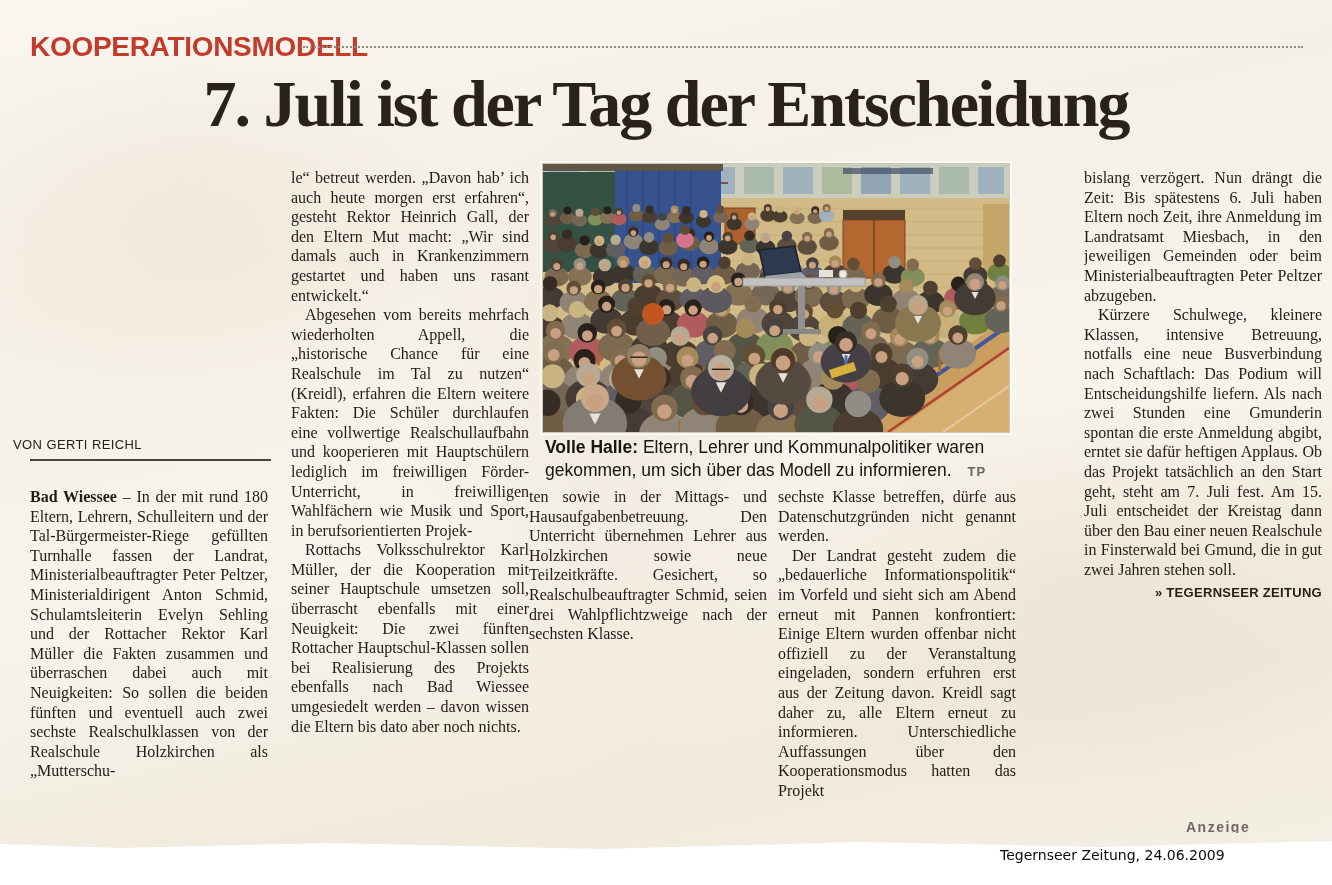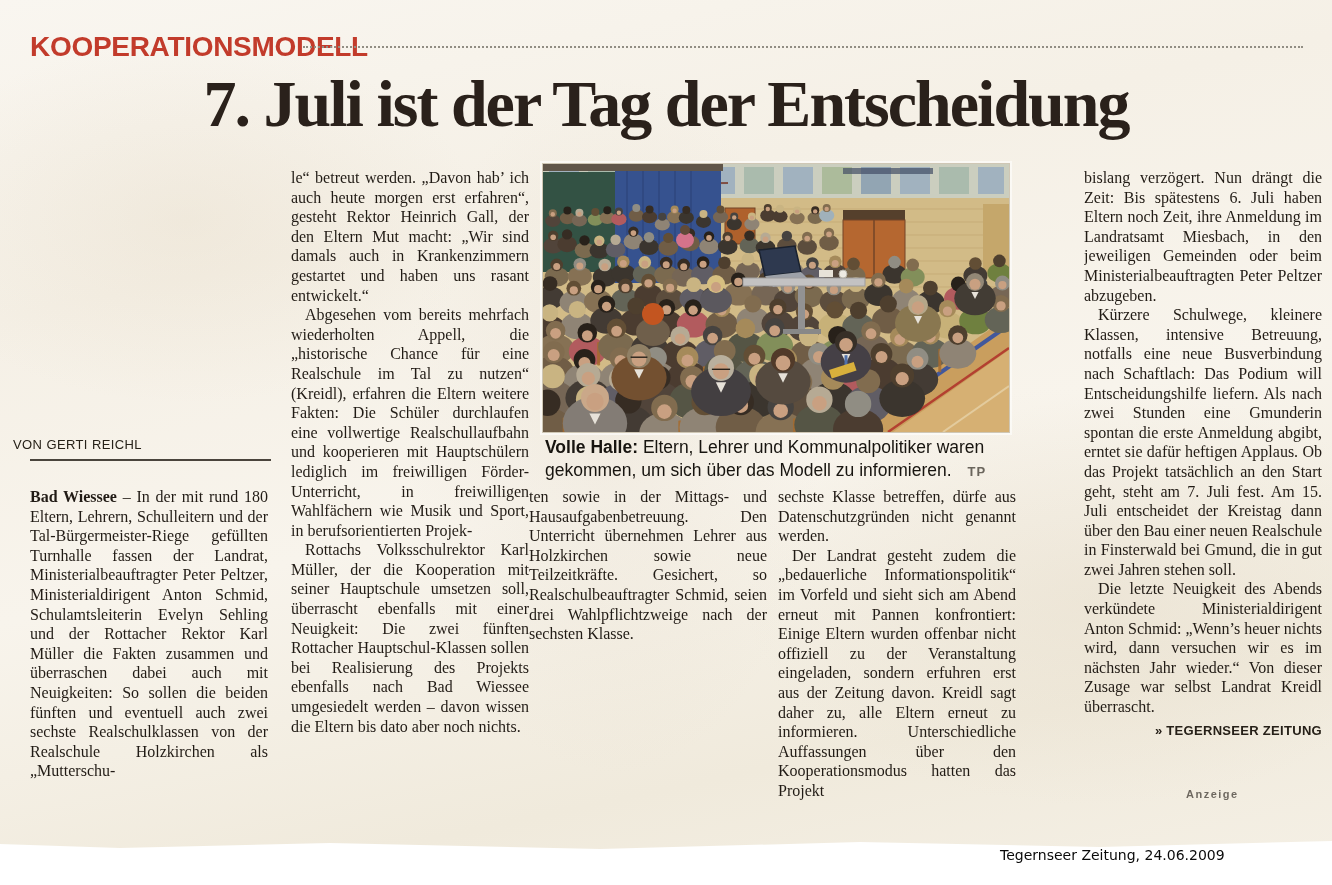--- a/index.html
+++ b/index.html
@@ -39,22 +39,22 @@
           font-weight:700;letter-spacing:.3px;margin-top:4px;color:#262018;}
   
   .photo{position:absolute;left:543px;top:164px;width:466px;height:268px;
          outline:1px solid #cfc7b5;box-shadow:0 0 0 3px rgba(255,255,255,.55);}
   .photo svg{display:block;width:100%;height:100%;}
   .caption{position:absolute;left:545px;top:436px;width:464px;
            font-size:17.5px;line-height:23px;color:#17140f;}
   .caption b{font-weight:700;}
   .credit{font-size:13px;color:#6a655c;letter-spacing:1px;margin-left:16px;font-weight:700;}
   
-  .anzeige{position:absolute;left:1186px;top:788px;width:100px;height:14px;overflow:hidden;
-           font-size:11px;font-weight:700;letter-spacing:1.5px;color:#57514a;opacity:.85;}
+  .anzeige{position:absolute;left:1186px;top:819px;width:100px;height:14px;overflow:hidden;
+           font-size:14px;font-weight:700;letter-spacing:1.5px;color:#57514a;opacity:.85;}
   .footer{position:absolute;left:1000px;top:847px;font-family:"DejaVu Sans",sans-serif;
           font-size:14px;color:#0a0a0a;}
 </style>
 </head>
 <body>
 
 <div class="page">
   <div class="scan">
 
     <div class="kicker" style="color:#c23b2b;">KOOPERATIONSMODELL</div>
@@ -572,21 +572,20 @@
     </div>
 
     <div class="bodycol" id="col4">
       <p>sechste Klasse betreffen, dürfe aus Datenschutzgründen nicht genannt werden.</p>
       <p>Der Landrat gesteht zudem die „bedauerliche Informationspolitik“ im Vorfeld und sieht sich am Abend erneut mit Pannen konfrontiert: Einige Eltern wurden offenbar nicht offiziell zu der Veranstaltung eingeladen, sondern erfuhren erst aus der Zeitung davon. Kreidl sagt daher zu, alle Eltern erneut zu informieren. Unterschiedliche Auffassungen über den Kooperationsmodus hatten das Projekt</p>
     </div>
 
     <div class="bodycol" id="col5">
       <p>bislang verzögert. Nun drängt die Zeit: Bis spätestens 6. Juli haben Eltern noch Zeit, ihre Anmeldung im Landratsamt Miesbach, in den jeweiligen Gemeinden oder beim Ministerialbeauftragten Peter Peltzer abzugeben.</p>
       <p>Kürzere Schulwege, kleinere Klassen, intensive Betreuung, notfalls eine neue Busverbindung nach Schaftlach: Das Podium will Entscheidungshilfe liefern. Als nach zwei Stunden eine Gmunderin spontan die erste Anmeldung abgibt, erntet sie dafür heftigen Applaus. Ob das Projekt tatsächlich an den Start geht, steht am 7. Juli fest. Am 15. Juli entscheidet der Kreistag dann über den Bau einer neuen Realschule in Finsterwald bei Gmund, die in gut zwei Jahren stehen soll.</p>
-      <p>Die letzte Neuigkeit des Abends verkündete Ministerialdirigent Anton Schmid: „Wenn’s heuer nichts wird, dann versuchen wir es im nächsten Jahr wieder.“ Von dieser Zusage war selbst Landrat Kreidl überrascht.</p>
       <div class="source">» TEGERNSEER ZEITUNG</div>
     </div>
 
     <div class="anzeige">Anzeige</div>
   </div>
 
   <div class="footer">Tegernseer Zeitung, 24.06.2009</div>
 </div>
 
 </body></html>

